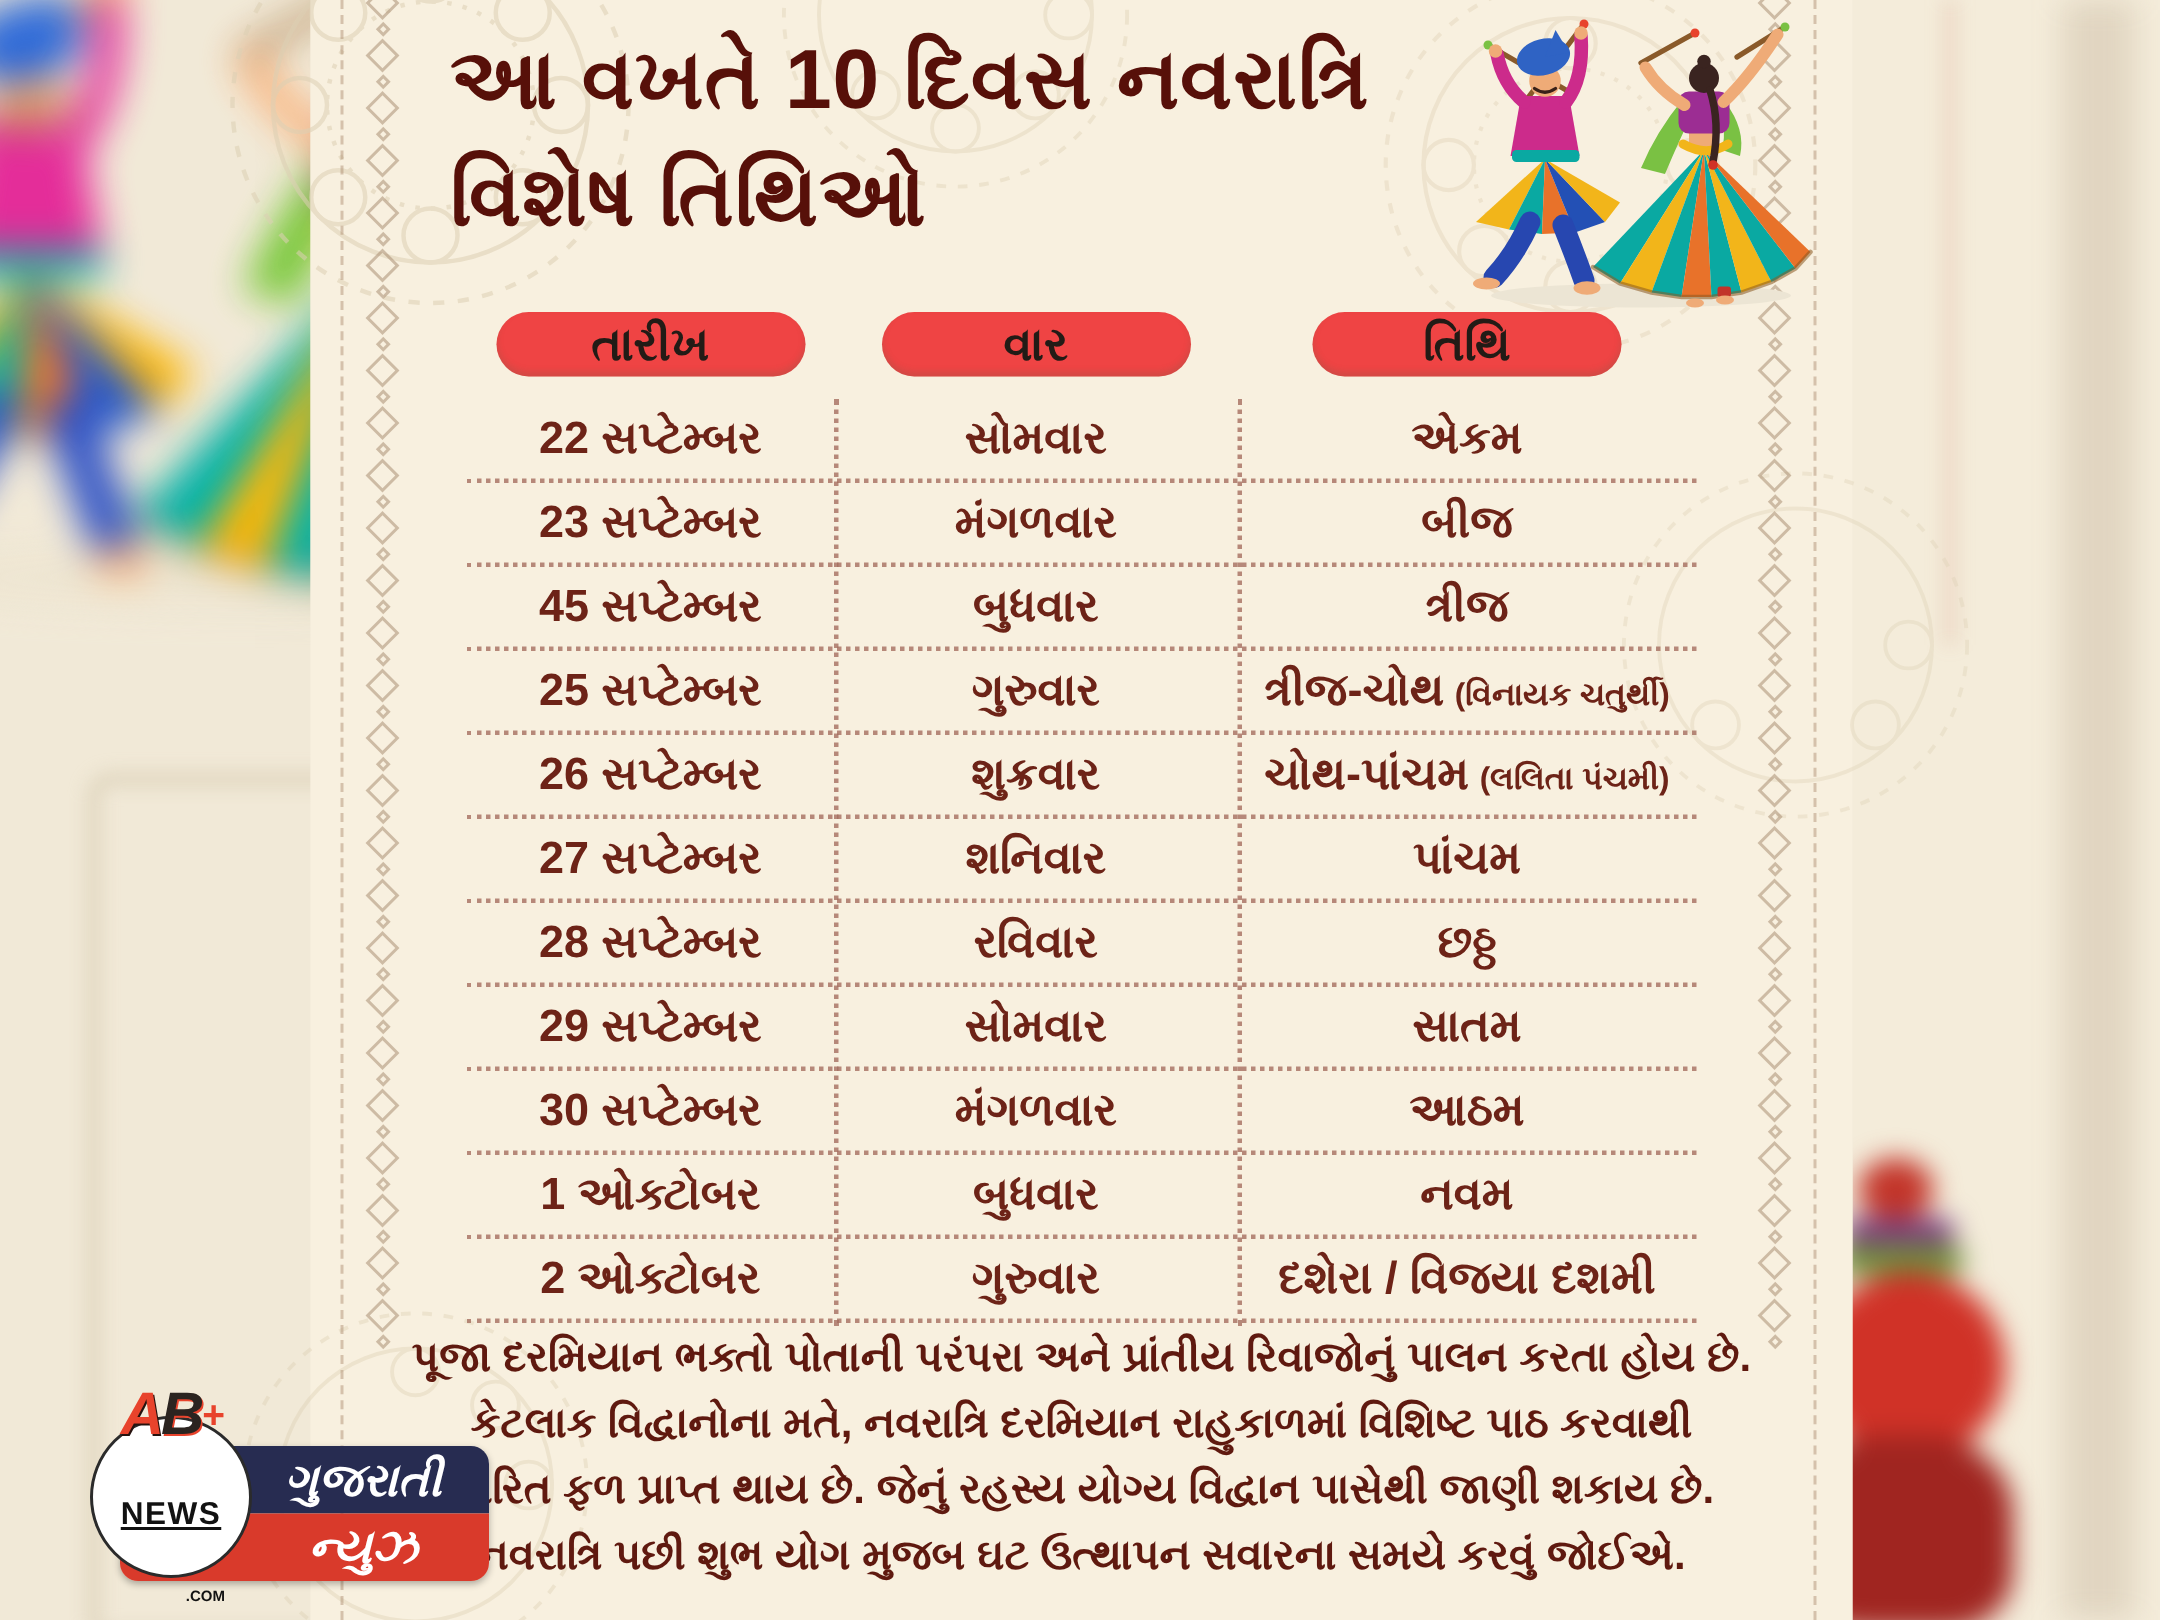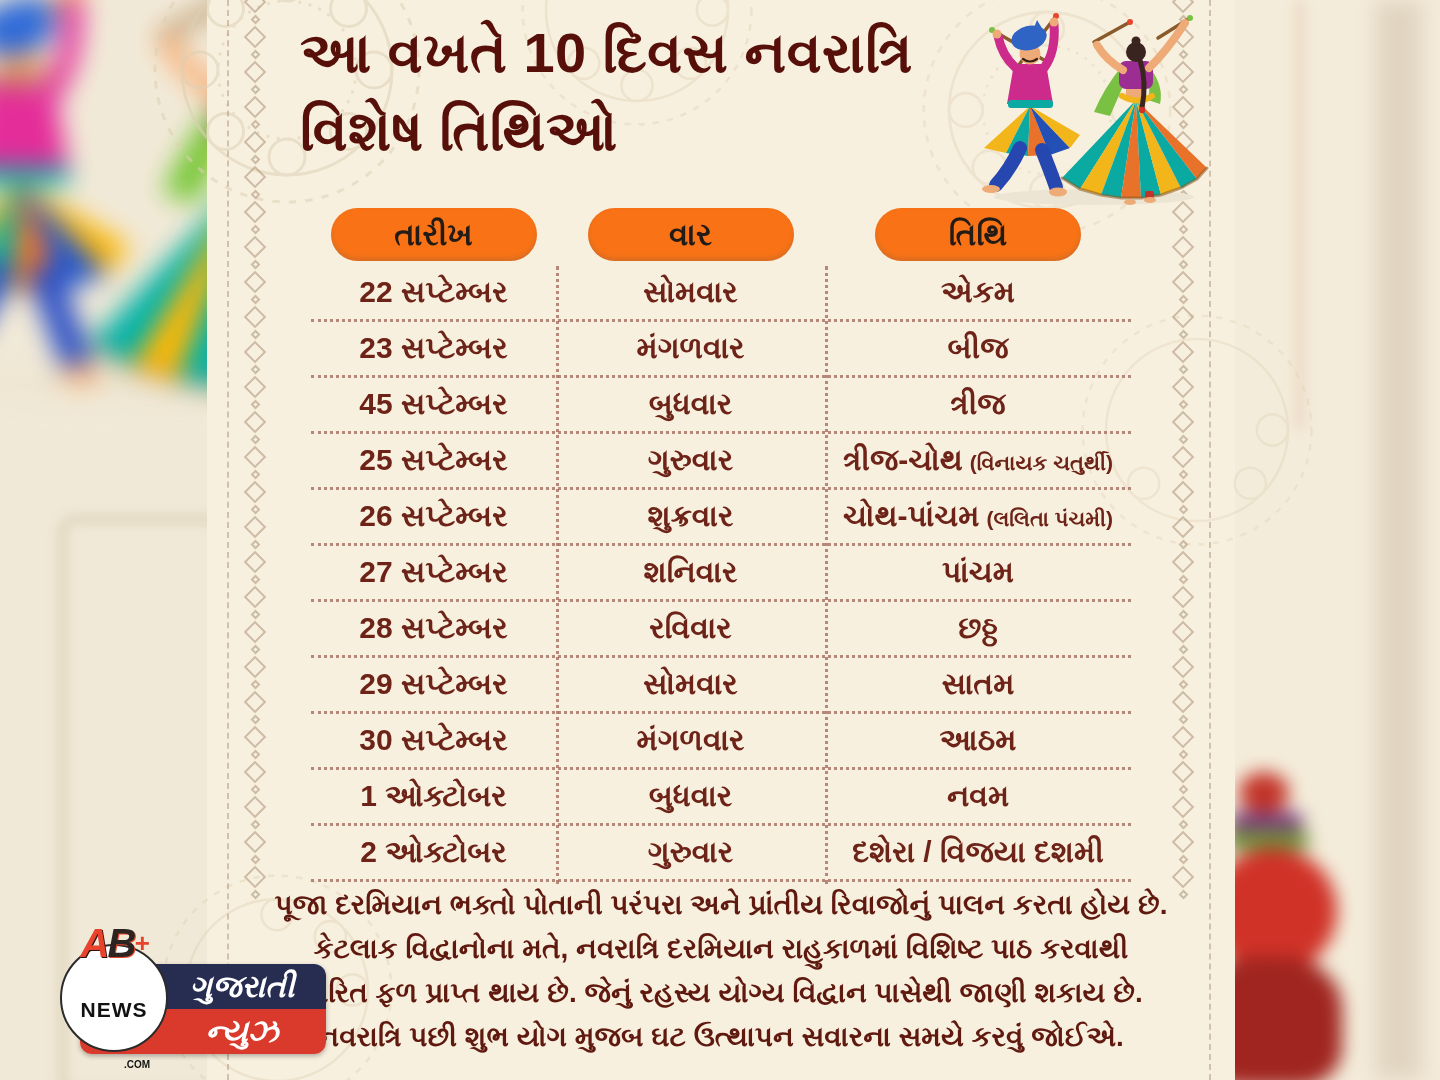--- a/index.html
+++ b/index.html
@@ -41,21 +41,21 @@
   .zig.left { left:20px; } .zig.right { left:1002px; }
 
   
   .title { position:absolute; left:93px; top:14px; color:#571009; font-weight:800; font-size:56px; line-height:78px; letter-spacing:.5px; }
 
   
   .dancers { position:absolute; left:737px; top:8px; width:276px; height:200px; }
 
   
   .header-row { position:absolute; left:104px; top:208px; width:820px; display:grid; grid-template-columns:245px 269px 306px; }
-  .pill { width:206px; height:53px; margin:0 auto; background:#f97316; border-radius:27px;
+  .pill { width:206px; height:43px; margin:0 auto; background:#ef4444; border-radius:27px;
           display:flex; align-items:center; justify-content:center;
           font-size:31px; font-weight:800; color:#221b16; box-shadow:inset 0 -3px 4px rgba(120,90,70,.25); }
 
   .table { position:absolute; left:104px; top:266px; width:820px; }
   .trow { display:grid; grid-template-columns:245px 269px 306px; height:56px; align-items:center;
           border-bottom:3px dotted rgba(165,110,95,.8); }
   .cell { text-align:center; font-size:30px; font-weight:700; color:#6d2317; white-space:nowrap; }
   .tithi-note { font-size:21px; font-weight:600; margin-left:7px; }
   .vsep { position:absolute; top:266px; height:618px; width:0; border-left:3px dotted rgba(165,110,95,.8); }
   .vsep.v1 { left:349px; } .vsep.v2 { left:618px; }
@@ -71,21 +71,21 @@
   .band { height:50%; display:flex; align-items:center; justify-content:center; padding-left:78px;
           color:#fff; font-weight:800; font-style:italic; }
   .band-top { background:#272c51; font-size:31px; }
   .band-bottom { background:#d93a2b; font-size:32px; }
   .circle { position:absolute; left:0; top:2px; width:108px; height:108px; background:#fff; border:2px solid #2b2b2b;
             border-radius:50%; display:flex; flex-direction:column; align-items:center; justify-content:center; z-index:2;gap:40px; }
   .ab { font-size:40px; font-weight:900; font-style:italic; line-height:34px; letter-spacing:-2px; }
   .ab .a { color:#e8432c; text-shadow:1px 1px 0 #26120e; }
   .ab .b { color:#2b2420; text-shadow:1px 1px 0 #e8432c; }
   .ab .plus { color:#e8432c; font-size:26px; vertical-align:top; }
-  .news { font-size:21px; font-weight:900; color:#121212; letter-spacing:1px; line-height:20px; }
+  .news { font-size:21px; font-weight:900; color:#121212; letter-spacing:1px; line-height:20px;text-decoration:underline; }
   .com { font-size:10px; font-weight:700; color:#121212; align-self:flex-end; margin-right:16px; line-height:10px; }
 </style>
 </head>
 <body>
 
 <div class="stage">
 
   <div class="left-strip">
     <div class="blur-frame"></div>
   <svg class="blurred-clone" viewBox="0 0 276 200">

